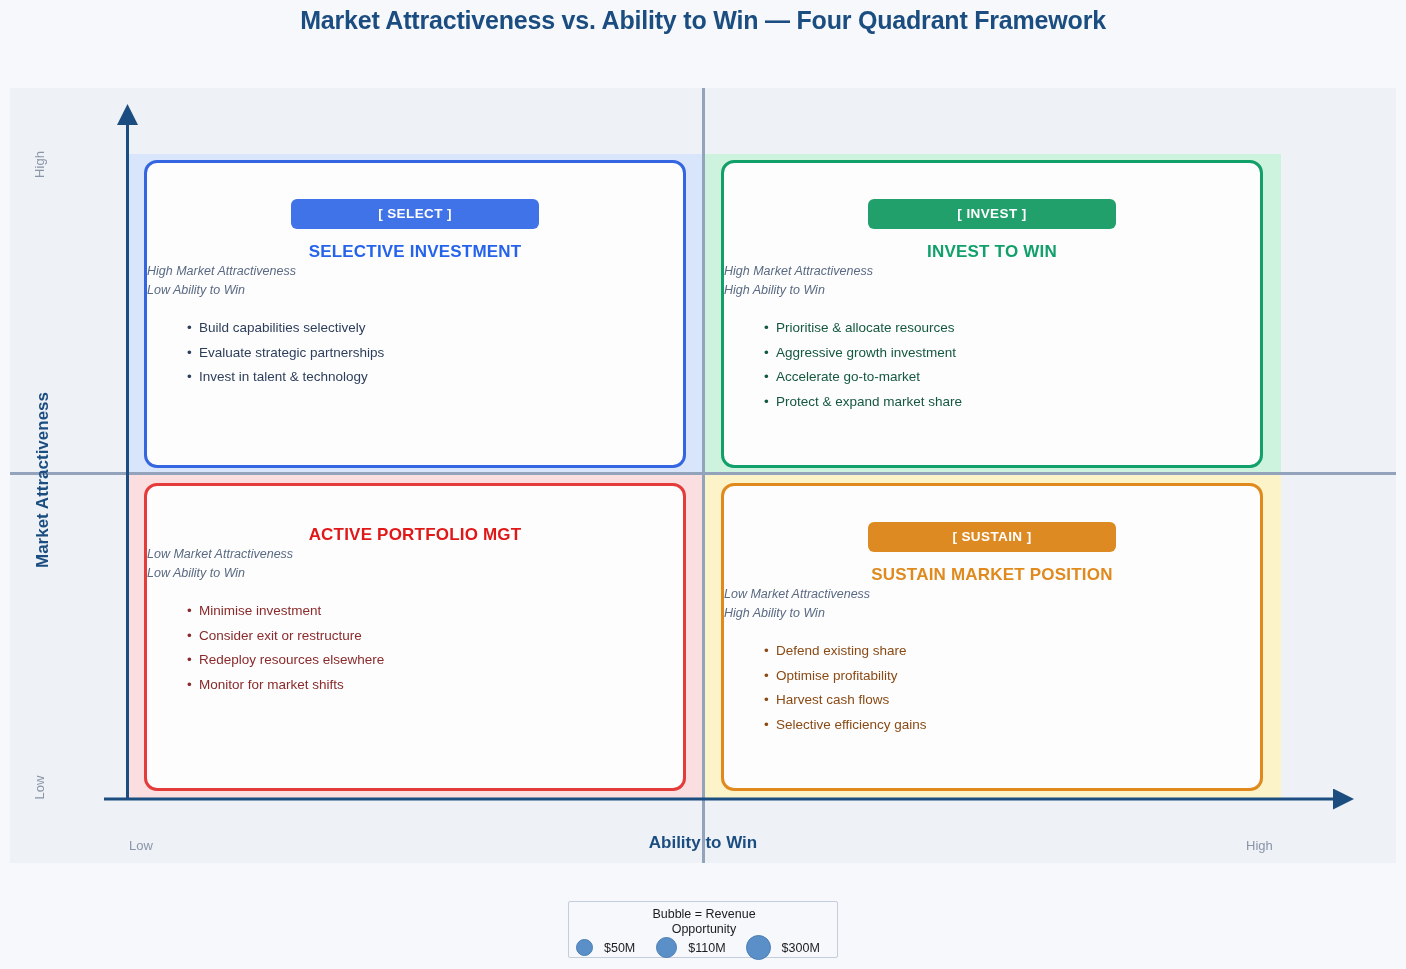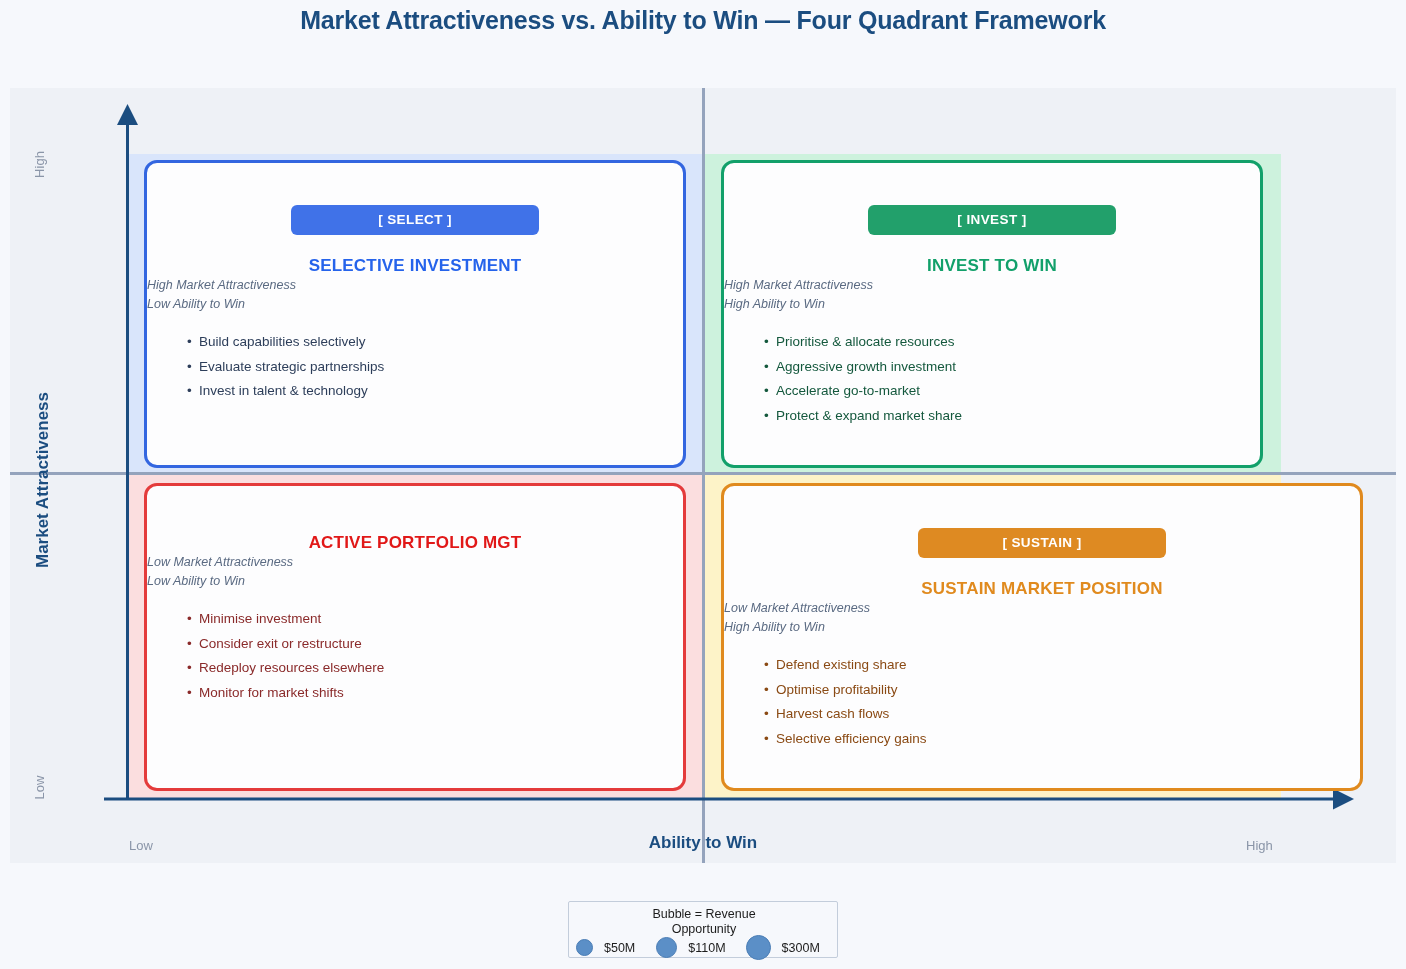--- a/index.html
+++ b/index.html
@@ -115,44 +115,44 @@
   .quad {
     position: absolute;
     border-radius: 13px;
     border: 3px solid;
     background: #fdfdfe;
     padding-top: 26px;
   }
   .quad-tl { left: 144px; top: 160px; width: 542px; height: 308px; border-color: #3366e0; }
   .quad-tr { left: 721px; top: 160px; width: 542px; height: 308px; border-color: #12a06a; }
   .quad-bl { left: 144px; top: 483px; width: 542px; height: 308px; border-color: #e43b3b; }
-  .quad-br { left: 721px; top: 483px; width: 642px; height: 308px; border-color: #e08a1e; }
+  .quad-br { left: 721px; top: 483px; width: 542px; height: 308px; border-color: #e08a1e; }
 
   .badge {
     display: block;
-    margin: 16px auto;
+    margin: 10px auto;
     width: 248px;
     height: 30px;
     line-height: 30px;
     border-radius: 6px;
     text-align: center;
     color: #ffffff;
     font-size: 13.5px;
     font-weight: bold;
     letter-spacing: 0.4px;
     border: none;
     cursor: pointer;
   }
   .badge-blue   { background: #4072e8; }
   .badge-green  { background: #22a06b; }
   .badge-red    { background: #e04343; }
   .badge-orange { background: #de8a22; }
 
   .quad-heading {
-    margin-top: 21px;
+    margin-top: 13px;
     text-align: center;
     font-size: 17px;
     font-weight: bold;
     letter-spacing: 0.2px;
   }
   .h-blue   { color: #2563eb; }
   .h-green  { color: #12a06a; }
   .h-red    { color: #e11818; }
   .h-orange { color: #e08a1e; }
 

